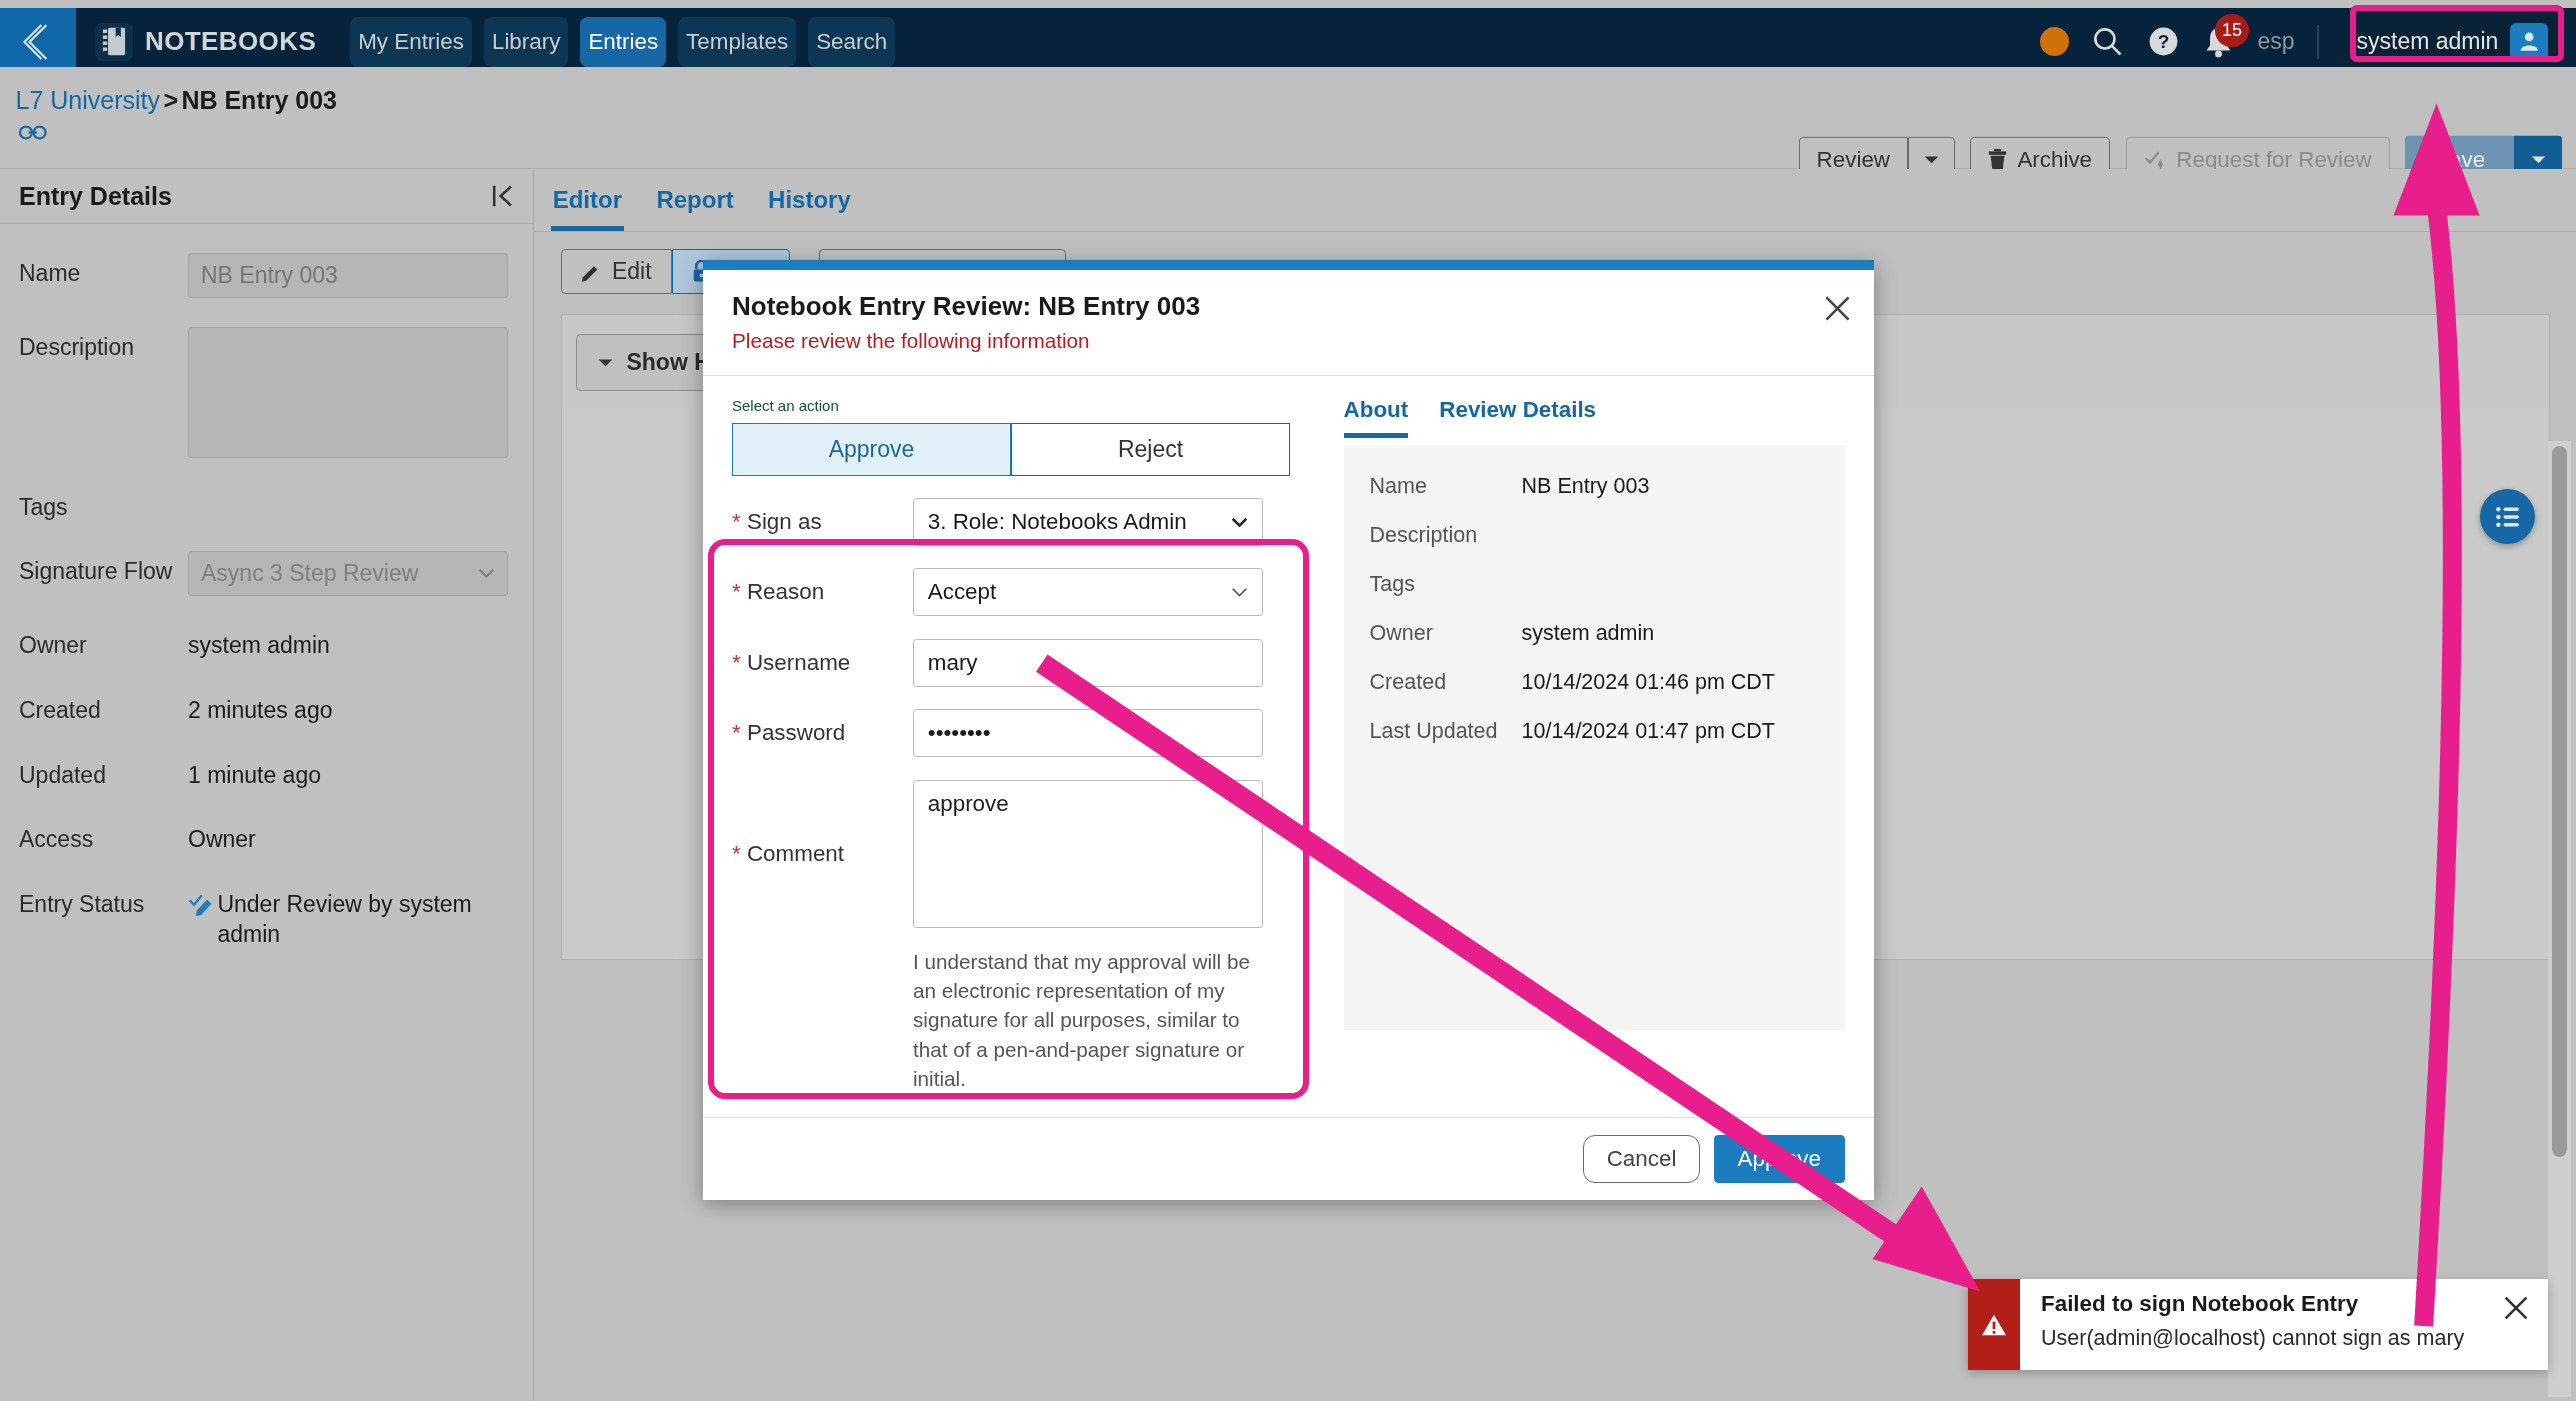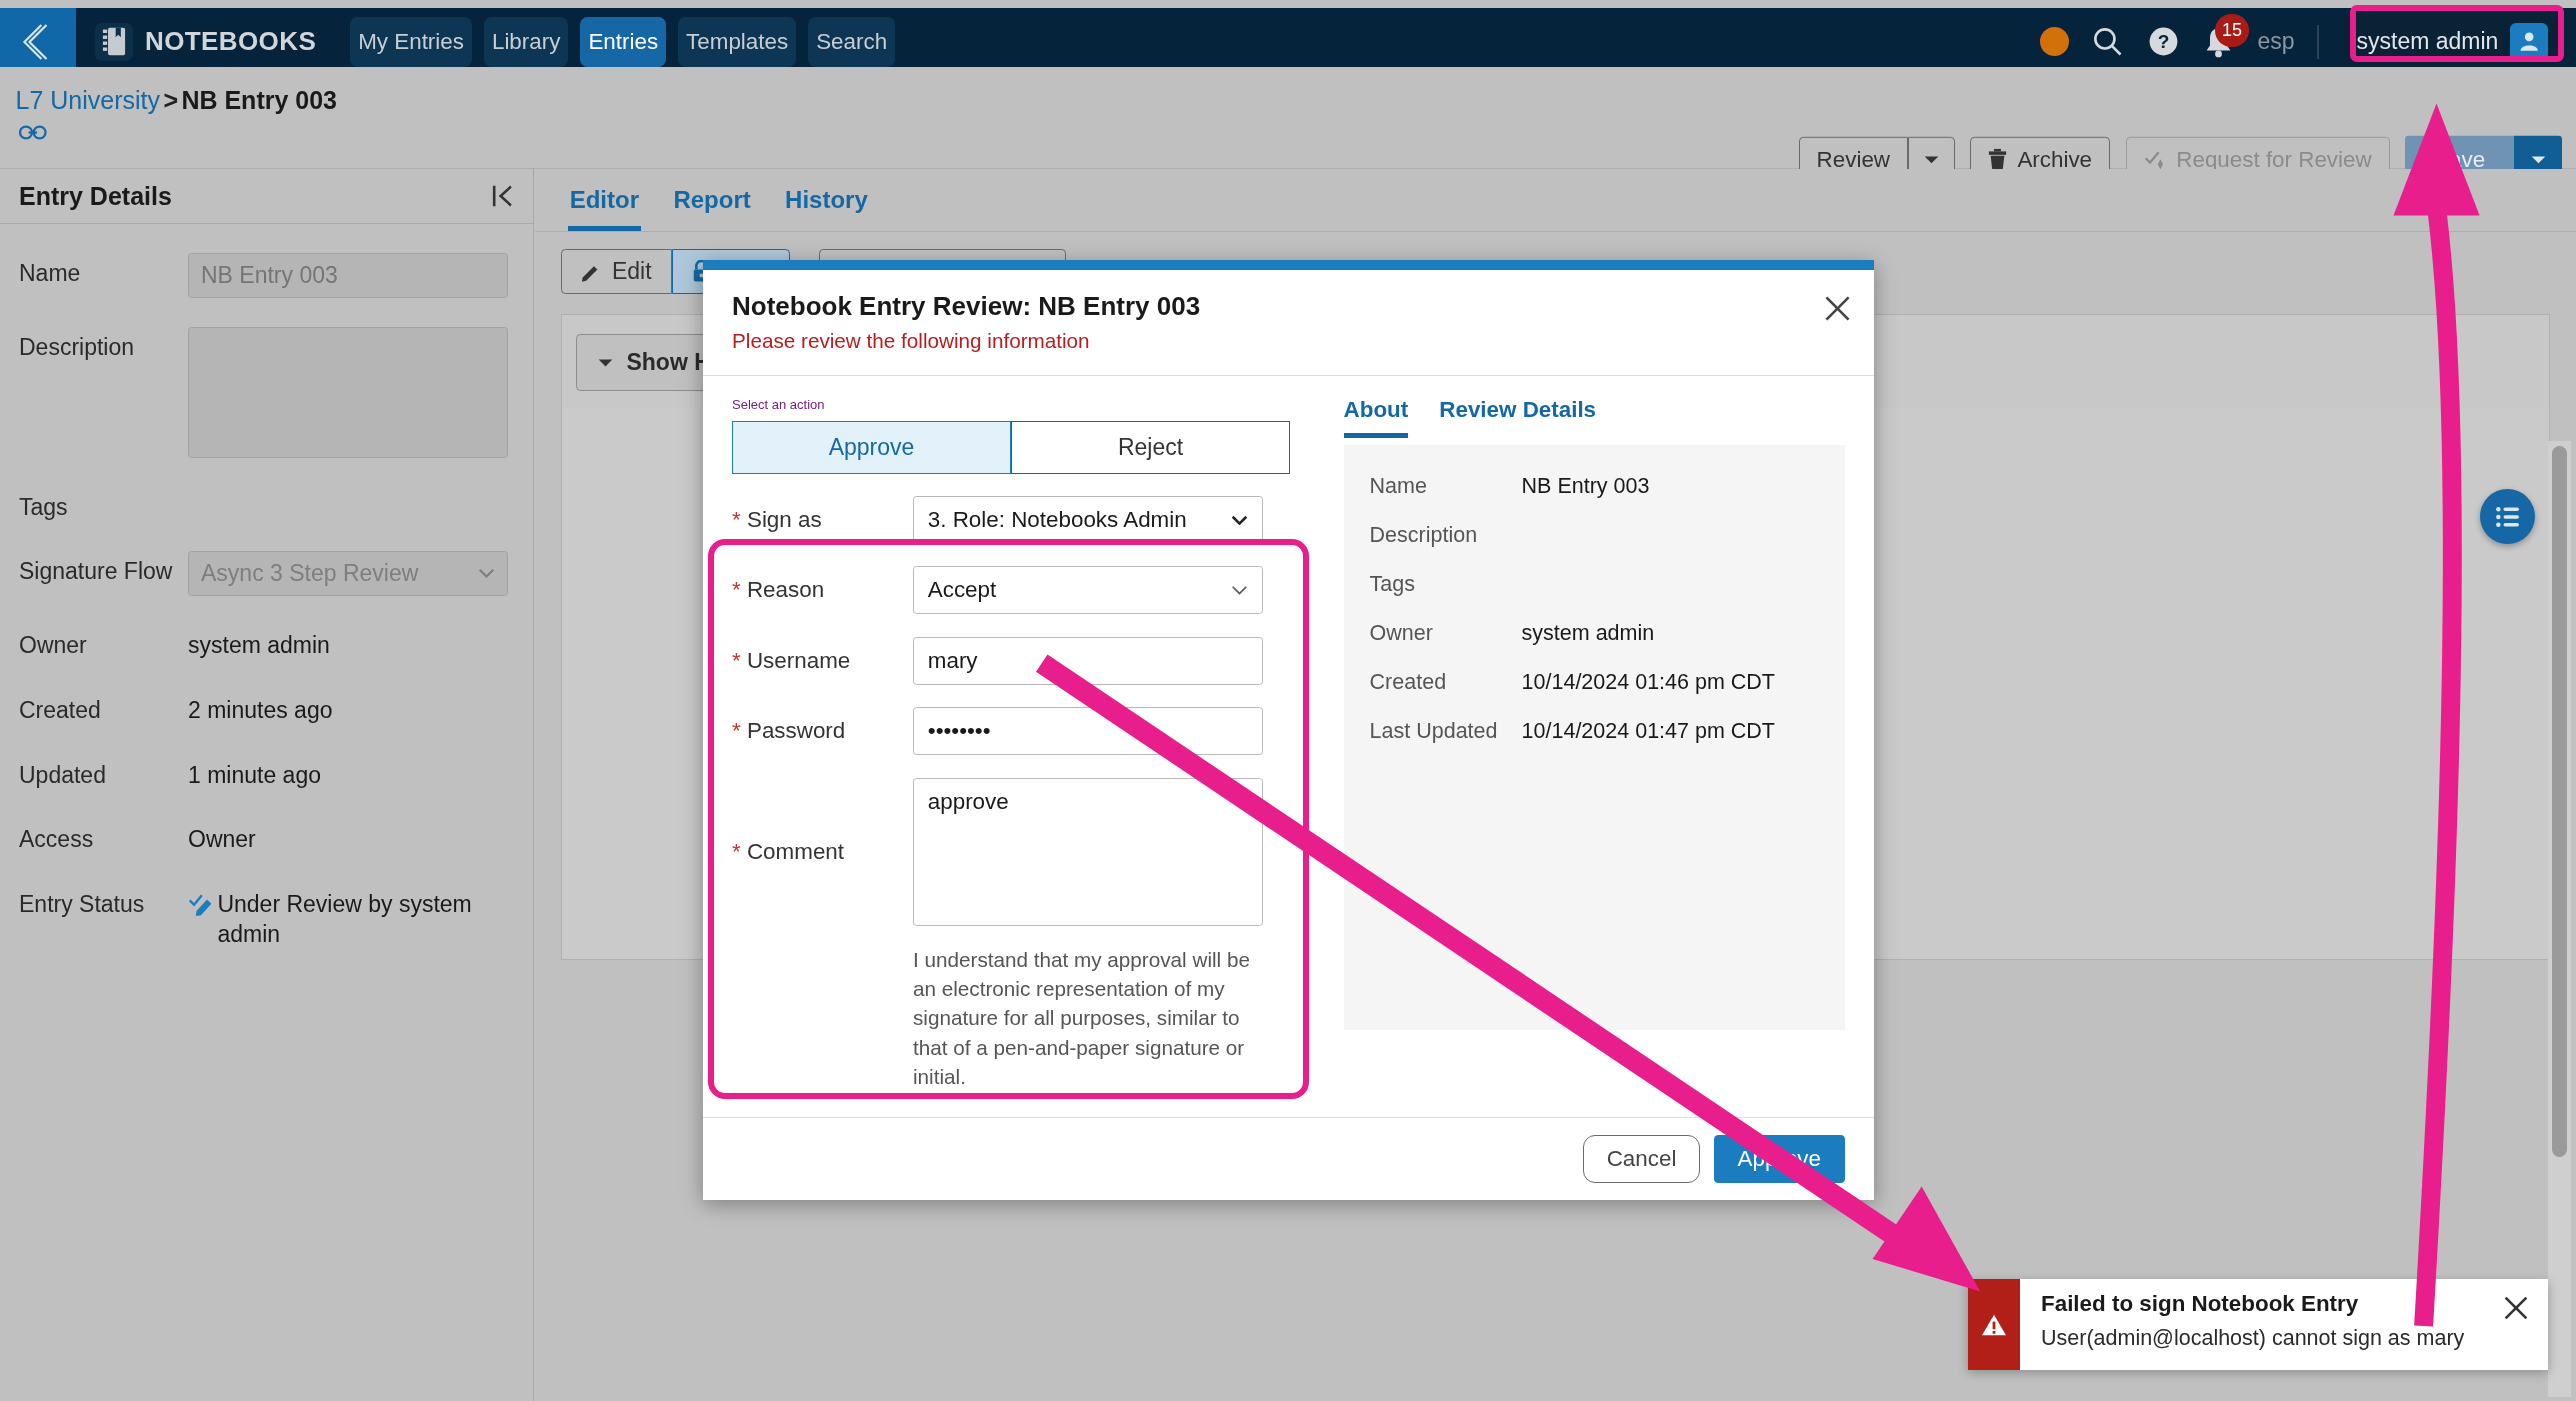--- a/index.html
+++ b/index.html
@@ -132,21 +132,21 @@
     border-radius: 3.4px; color: #7e7e7e; font-size: 23px; padding: 0 12px;
     display: flex; align-items: center; justify-content: space-between;
   }
   .status-val { display: flex; align-items: flex-start; gap: 3.4px; padding-top: 6px; }
 
   
   .main {
     position: absolute; top: 169px; left: 535px; width: 2041px; height: 1233px;
     background: #c0c0c0;
   }
-  .tabs { display: flex; gap: 31px; padding: 12px 26px 0 33px; border-bottom: 0.9px solid #aeaeae; }
+  .tabs { display: flex; gap: 31px; padding: 12px 26px 0 16px; border-bottom: 0.9px solid #aeaeae; }
   .tab {
     font-size: 24px; font-weight: bold; color: #1468a4; padding: 5.2px 1.7px 12px 1.7px;
     cursor: pointer; border-bottom: 5.2px solid transparent;
   }
   .tab.active { border-bottom-color: #1468a4; }
   .toolbar { display: flex; align-items: center; gap: 0; padding: 17px 26px 0 26px; }
   .tb-btn {
     border: 1.7px solid #6a6a6a; background: #c0c0c0; font-size: 23px; color: #333;
     padding: 7.7px 19px; display: flex; align-items: center; gap: 10.3px; cursor: pointer;
     font-family: "Liberation Sans", sans-serif;
@@ -187,21 +187,21 @@
   .modal-accent { height: 10.3px; background: #1b7cc0; }
   .modal-head { padding: 20.7px 29px 22.4px 29px; border-bottom: 0.9px solid #dedede; position: relative; }
   .modal-title { font-size: 26px; font-weight: bold; color: #1a1a1a; }
   .modal-sub { font-size: 20.7px; color: #b91c1c; margin-top: 6.9px; }
   .modal-close {
     position: absolute; right: 22.4px; top: 24px; cursor: pointer;
     color: #444; display: flex;
   }
   .modal-body { display: flex; padding: 20.7px 29px 0 29px; gap: 0; }
   .left-col { width: 603px; }
-  .sel-label { font-size: 13px; color: #701a75; margin-bottom: 8.6px; }
+  .sel-label { font-size: 15px; color: #14532d; margin-bottom: 8.6px; }
   .seg { display: flex; width: 558px; }
   .seg-btn {
     flex: 1; text-align: center; font-size: 23px; padding: 12px 0;
     border: 1.7px solid #5d5248; cursor: pointer; background: #fff; color: #333;
     font-family: "Liberation Sans", sans-serif;
   }
   .seg-btn.active { background: #e3f1fa; color: #1468a4; border-color: #1b7cc0; }
   .seg-btn:first-child { border-right-width: 0.9px; }
   .seg-btn:last-child { border-left-width: 0.9px; }
 

